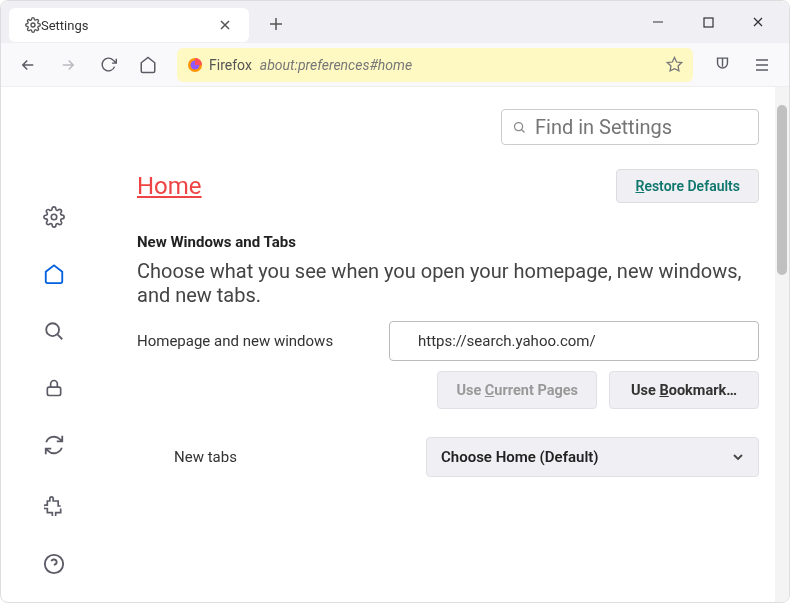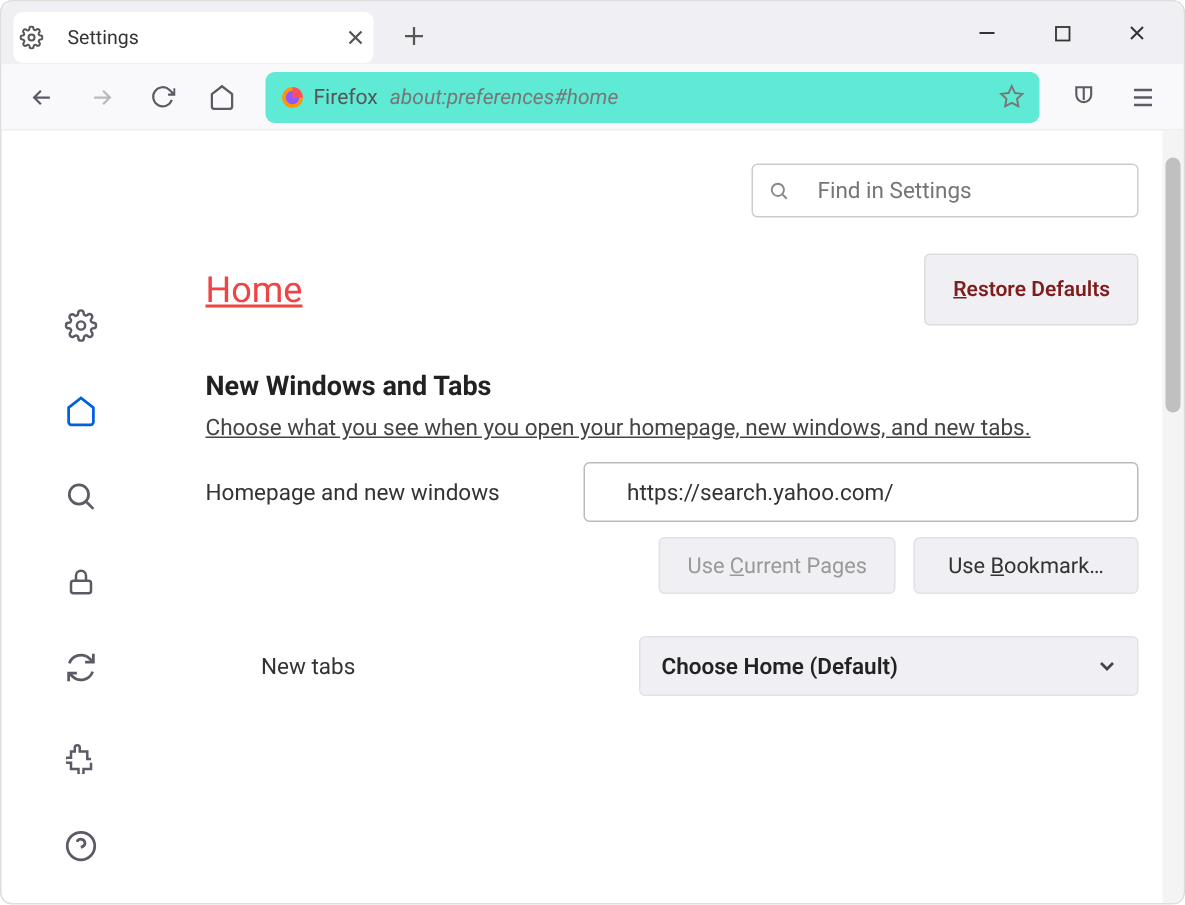--- a/index.html
+++ b/index.html
@@ -1,65 +1,65 @@
 <!DOCTYPE html>
 <html><head>
 <meta charset="utf-8">
 <style>
 * { margin: 0; padding: 0; box-sizing: border-box; font-family: -apple-system, BlinkMacSystemFont, "Segoe UI", Roboto, sans-serif; }
 body { width: 790px; height: 603px; background: #fff; overflow: hidden; position: relative; border: 1px solid #ddd; border-radius: 8px; }
 
 .titlebar { height: 42px; display: flex; align-items: center; padding: 0 8px; background: #f0f0f4; border-radius: 8px 8px 0 0; }
-.tab { display: flex; align-items: center; background: #fff; border-radius: 6px; height: 34px; padding: 0 4px; min-width: 240px; gap: 16px; margin-top: 6px; }
+.tab { display: flex; align-items: center; background: #fff; border-radius: 6px; height: 34px; padding: 0 16px; min-width: 240px; gap: 0; margin-top: 6px; }
 .tab-icon { width: 16px; height: 16px; display: flex; align-items: center; justify-content: center; }
 .tab-title { font-size: 13px; color: #333; flex: 1; }
 .tab-close { width: 16px; height: 16px; display: flex; align-items: center; justify-content: center; cursor: pointer; }
 .new-tab { width: 30px; height: 30px; display: flex; align-items: center; justify-content: center; margin-left: 12px; cursor: pointer; margin-top: 4px; }
 .win-controls { margin-left: auto; display: flex; gap: 4px; }
 .win-btn { width: 46px; height: 32px; display: flex; align-items: center; justify-content: center; cursor: pointer; }
 
 .toolbar { height: 44px; display: flex; align-items: center; padding: 0 10px; gap: 6px; background: #f9f9fb; border-bottom: 1px solid #eee; }
 .nav-btn { width: 34px; height: 34px; display: flex; align-items: center; justify-content: center; border-radius: 4px; cursor: pointer; color: #5b5b66; }
 .nav-btn.disabled { opacity: 0.4; }
-.urlbar { flex: 1; height: 34px; background: #5eead4; border-radius: 6px; display: flex; align-items: center; padding: 0 10px; gap: 8px; margin: 0 6px; }
+.urlbar { flex: 1; height: 34px; background: #fef9c3; border-radius: 6px; display: flex; align-items: center; padding: 0 10px; gap: 8px; margin: 0 6px; }
 .urlbar-identity { display: flex; align-items: center; gap: 6px; }
 .ff-icon { width: 16px; height: 16px; }
 .urlbar-label { font-size: 14px; color: #555; }
 .urlbar-text { font-size: 14px; color: #777; font-style: italic; }
 .urlbar-star { margin-left: auto; }
 
 .content-wrap { display: flex; height: calc(100% - 86px); position: relative; }
 .sidebar { width: 106px; display: flex; flex-direction: column; align-items: center; padding-top: 115px; gap: 28px; }
 .side-btn { width: 36px; height: 36px; display: flex; align-items: center; justify-content: center; border-radius: 4px; cursor: pointer; color: #5b5b66; }
 .side-btn.active { color: #0060df; }
 .sidebar-bottom { margin-top: auto; margin-bottom: 20px; display: flex; flex-direction: column; gap: 22px; align-items: center; }
 
 .main { flex: 1; padding: 22px 30px 0 30px; overflow-y: auto; position: relative; }
 .search-row { display: flex; justify-content: flex-end; }
 .search-box { width: 258px; height: 36px; border: 1px solid #ccc; border-radius: 4px; display: flex; align-items: center; padding: 0 10px; gap: 8px; }
-.search-box input { border: none; outline: none; font-size: 15px; flex: 1; background: transparent; margin-left: 10px; }
+.search-box input { border: none; outline: none; font-size: 20px; flex: 1; background: transparent; }
 
 .page-title-row { display: flex; align-items: center; justify-content: space-between; margin-top: 24px; }
 .page-title { font-size: 24px; font-weight: 400; color: #ef4444; text-decoration: underline; }
-.restore-btn { height: 48px; padding: 0 18px; background: #f0f0f4; border: 1px solid #ddd; border-radius: 4px; font-size: 14px; color: #7f1d1d; cursor: pointer; font-weight: 600; }
-
-.section-title { font-size: 18px; font-weight: 700; color: #222; margin-top: 30px; }
-.section-desc { font-size: 15px; color: #444; margin-top: 8px; text-decoration: underline; }
+.restore-btn { height: 34px; padding: 0 18px; background: #f0f0f4; border: 1px solid #ddd; border-radius: 4px; font-size: 14px; color: #0f766e; cursor: pointer; font-weight: 600; }
+
+.section-title { font-size: 15px; font-weight: 700; color: #222; margin-top: 30px; }
+.section-desc { font-size: 20px; color: #444; margin-top: 8px; }
 
 .form-group { display: flex; align-items: center; margin-top: 44px; gap: 12px; }
 .form-label { font-size: 15px; color: #333; width: 240px; }
 
 .dropdown { height: 40px; background: #f0f0f4; border: 1px solid #e0e0e6; border-radius: 4px; display: flex; align-items: center; padding: 0 14px; font-size: 15px; font-weight: 600; color: #222; cursor: pointer; position: relative; }
 .dropdown-chevron { margin-left: auto; }
 .full-width { flex: 1; }
 
 .text-input { height: 40px; border: 1px solid #bbb; border-radius: 4px; padding: 0 28px; font-size: 15px; color: #333; outline: none; }
 
 .button-row { display: flex; gap: 12px; margin-top: 10px; justify-content: flex-end; }
-.btn-secondary { height: 38px; padding: 0 18px; background: #f0f0f4; border: 1px solid #e0e0e6; border-radius: 4px; font-size: 14.5px; font-weight: 400; cursor: pointer; color: #333; min-width: 150px; }
+.btn-secondary { height: 38px; padding: 0 18px; background: #f0f0f4; border: 1px solid #e0e0e6; border-radius: 4px; font-size: 14.5px; font-weight: 700; cursor: pointer; color: #333; min-width: 150px; }
 .btn-secondary.dim { color: #999; }
 
 .scrollbar-track { position: absolute; right: 0; top: 0; width: 14px; height: 100%; background: #f4f4f4; }
 .scrollbar-thumb { position: absolute; right: 2px; width: 10px; background: #c0c0c0; border-radius: 5px; }
 
 .accesskey { text-decoration: underline; }
 
 svg { display: block; }
 </style>
 </head>

